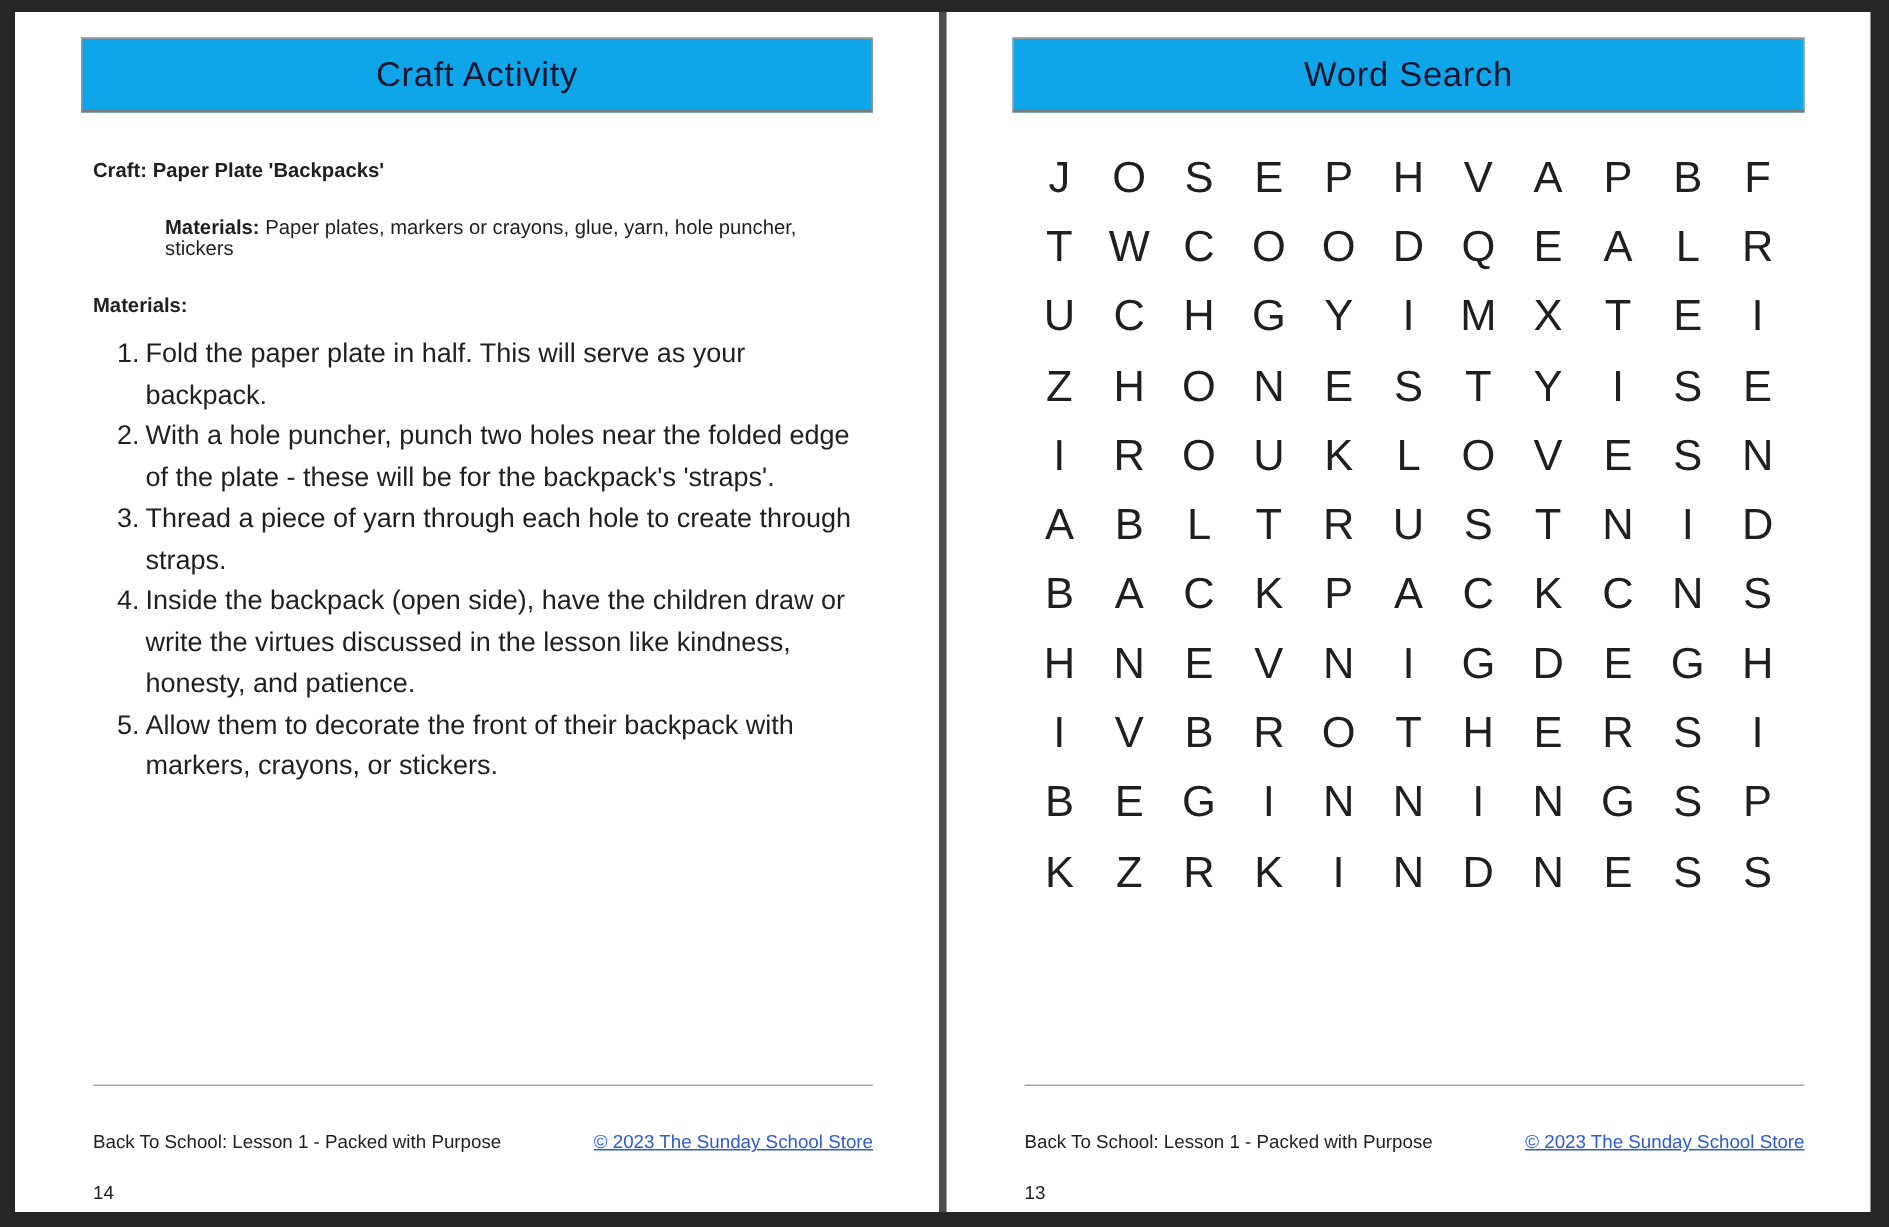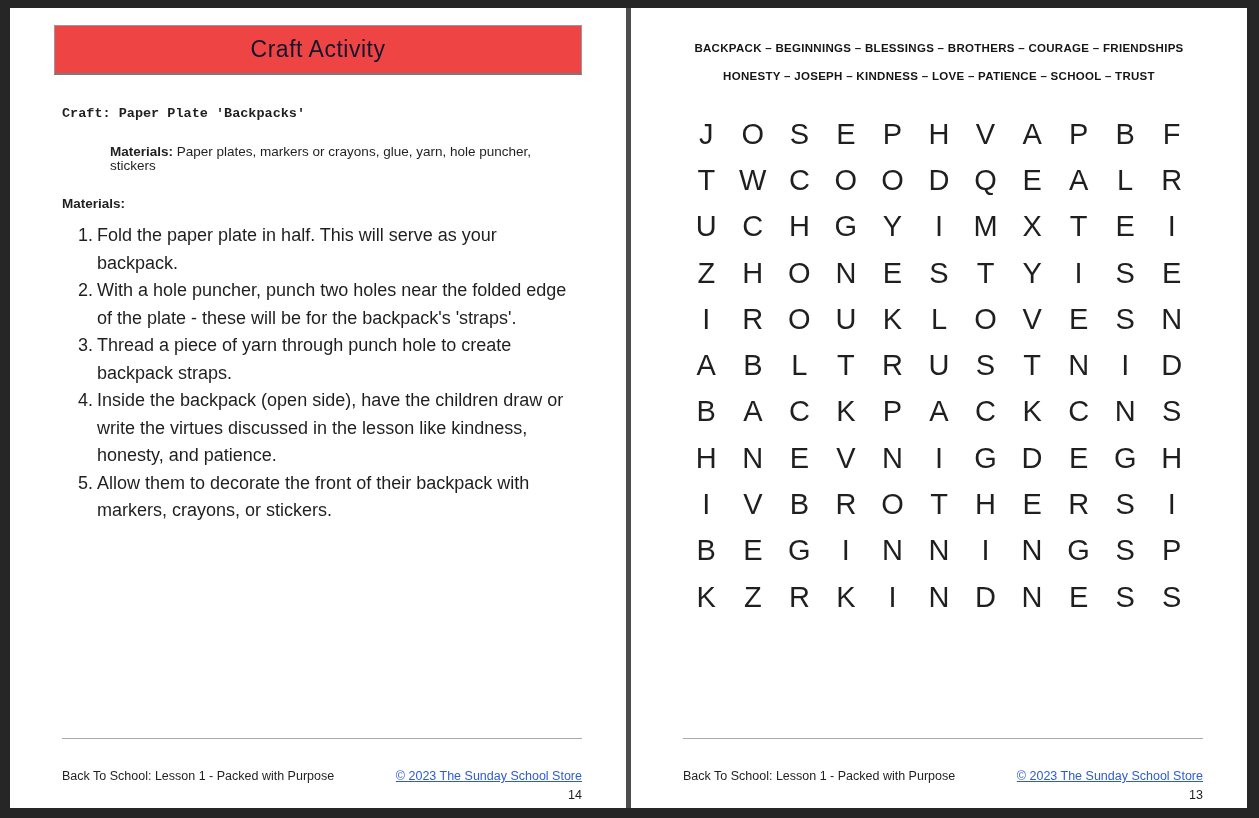--- a/index.html
+++ b/index.html
@@ -23,34 +23,34 @@
     color: #1f1f1f;
   }
   .page-divider {
     width: 5px; height: 800px;
     background: #4d4d4d;
     flex: 0 0 auto;
   }
   .title-box {
     width: 528px; height: 50px;
     margin: 17px auto 0 auto;
-    background: #ef4444;
+    background: #0ea5e9;
     border: 1px solid #999999;
     border-bottom: 2px solid #7a7a7a;
     display: flex; align-items: center; justify-content: center;
   }
   .title-box .title-text {
     font-size: 23px;
     font-weight: 500;
     letter-spacing: 0.5px;
     color: #15152e;
   }
   
   .craft-content { padding: 32px 46px 0 52px; font-size: 13.5px; }
-  .craft-line { margin-bottom: 24px; line-height: 14px; font-family: Liberation Mono, monospace; }
+  .craft-line { margin-bottom: 24px; line-height: 14px; }
   .craft-line .lbl { font-weight: bold; }
   .materials-line { margin-bottom: 24px; line-height: 14px; padding-left: 48px; }
   .materials-line .lbl { font-weight: bold; }
   .directions-label { font-weight: bold; margin-bottom: 11px; line-height: 14px; }
   ol.directions {
     counter-reset: item;
     margin: 0 0 0 18px;
     padding: 0;
     max-width: 500px;
   }
@@ -78,22 +78,21 @@
     display: flex;
     justify-content: space-between;
     align-items: baseline;
     font-size: 12.5px;
     line-height: 14px;
   }
   .footer-link {
     color: #2f5ad2;
   }
   .footer-pagenum {
-    margin-top: 5px;
-    text-align: right;
+    margin-top: 20px;
     font-size: 12.5px;
     line-height: 14px;
   }
   
   .word-bank {
     margin-top: 26px;
     text-align: center;
     font-size: 11.5px;
     font-weight: 600;
     letter-spacing: 0.3px;
@@ -128,44 +127,43 @@
       <p class="craft-line"><span class="lbl">Craft:</span><span class="lbl"> <span>Paper Plate 'Backpacks'</span></span></p>
 
       <p class="materials-line"><span class="lbl">Materials:</span>
         <span>Paper plates, markers or crayons, glue, yarn, hole puncher, stickers</span></p>
 
       <p class="directions-label">Materials:</p>
 
       <ol class="directions">
           <li>Fold the paper plate in half. This will serve as your backpack.</li>
           <li>With a hole puncher, punch two holes near the folded edge of the plate - these will be for the backpack's 'straps'.</li>
-          <li>Thread a piece of yarn through punch hole to create backpack straps.</li>
+          <li>Thread a piece of yarn through each hole to create through straps.</li>
           <li>Inside the backpack (open side), have the children draw or write the virtues discussed in the lesson like kindness, honesty, and patience.</li>
           <li>Allow them to decorate the front of their backpack with markers, crayons, or stickers.</li>
         </ol>
     </div>
 
     <div class="page-footer">
       <hr class="footer-rule">
       <div class="footer-row">
         <span>Back To School: Lesson 1 - Packed with Purpose</span>
         <a class="footer-link" href="#">© 2023 The Sunday School Store</a>
       </div>
       <div class="footer-pagenum">14</div>
     </div>
   </div>
 
   <div class="page-divider"></div>
 
   <div class="page">
-
-    <div class="word-bank">
-      <div class="bank-line">BACKPACK – BEGINNINGS – BLESSINGS – BROTHERS – COURAGE – FRIENDSHIPS</div>
-      <div class="bank-line">HONESTY – JOSEPH – KINDNESS – LOVE – PATIENCE – SCHOOL – TRUST</div>
-    </div>
+    <div class="title-box">
+      <span class="title-text">Word Search</span>
+    </div>
+
 
     <div class="word-search-grid">
         <div class="ws-cell">J</div>
         <div class="ws-cell">O</div>
         <div class="ws-cell">S</div>
         <div class="ws-cell">E</div>
         <div class="ws-cell">P</div>
         <div class="ws-cell">H</div>
         <div class="ws-cell">V</div>
         <div class="ws-cell">A</div>

